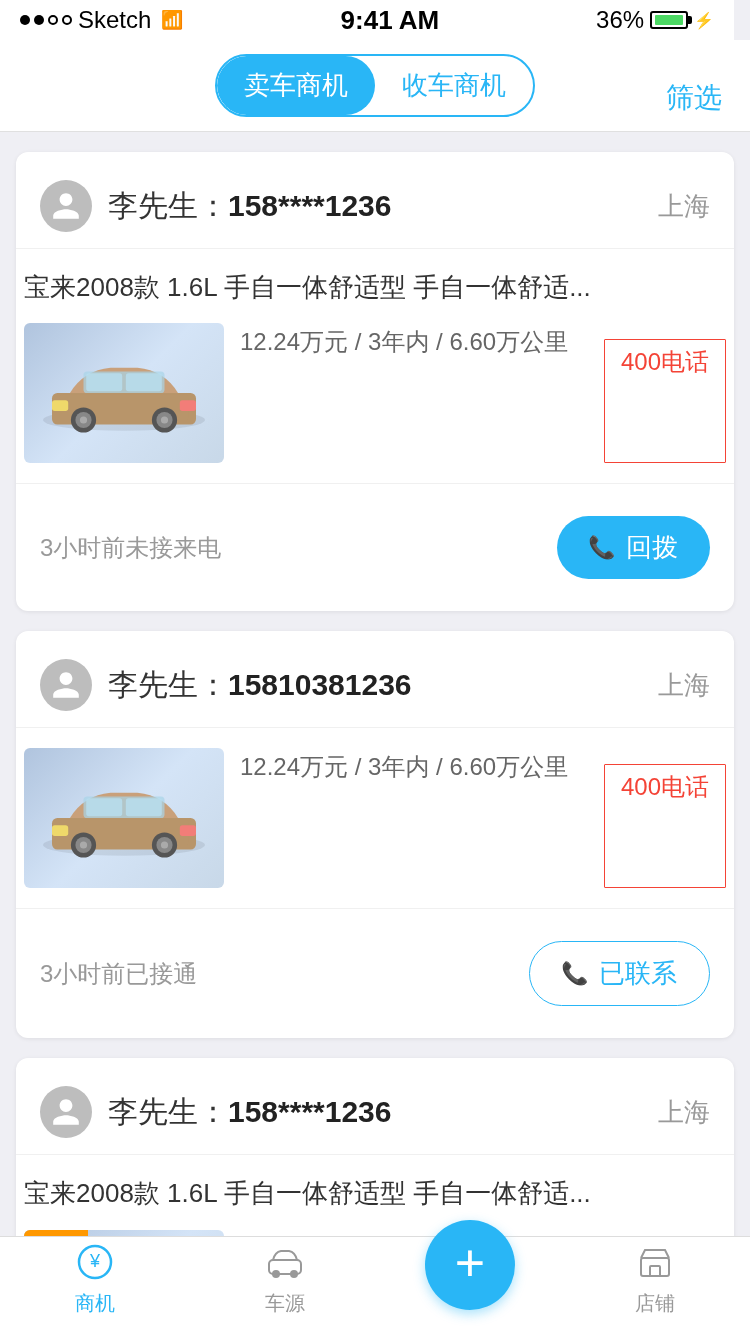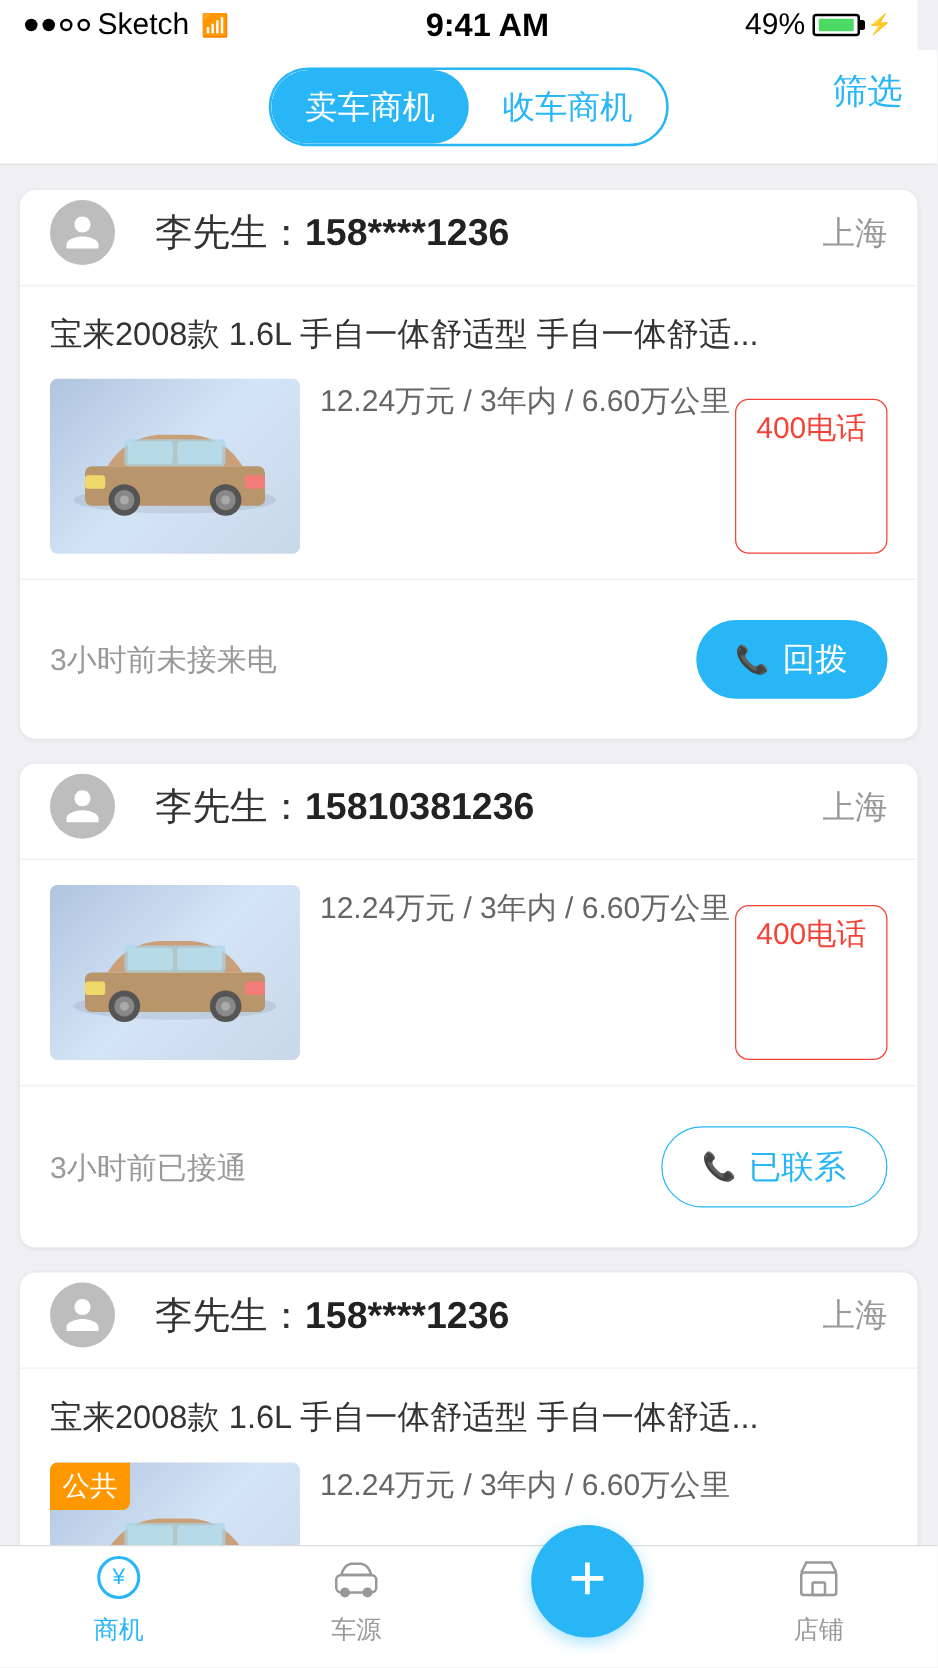--- a/index.html
+++ b/index.html
@@ -45,21 +45,21 @@
       padding: 2px 3px; position: relative; width: 38px; height: 18px;
     }
     .battery-fill { background: #4cd964; height: 100%; width: 100%; border-radius: 1px; }
     .battery::after { content:''; position: absolute; right: -6px; top: 50%; transform: translateY(-50%); width: 4px; height: 8px; background: #000; border-radius: 0 2px 2px 0; }
     .lightning { font-size: 16px; }
 
     
     .top-nav {
       background: #fff;
       display: flex;
-      align-items: flex-start;
+      align-items: flex-end;
       justify-content: center;
       padding: 14px 20px;
       border-bottom: 1px solid #e0e0e0;
       position: relative;
     }
     .tab-toggle {
       display: flex;
       border: 2px solid #29b6f6;
       border-radius: 40px;
       overflow: hidden;
@@ -100,23 +100,22 @@
     
     .card {
       background: #fff;
       border-radius: 12px;
       overflow: hidden;
       box-shadow: 0 1px 4px rgba(0,0,0,0.08);
     }
     .card-header {
       display: flex;
       align-items: center;
-      padding: 8px 24px 16px;
+      padding: 28px 24px 16px;
       border-bottom: 1px solid #f0f0f0;
-      gap: 16px;
     }
     .avatar-icon {
       width: 52px; height: 52px;
       background: #bdbdbd;
       border-radius: 50%;
       display: flex; align-items: center; justify-content: center;
       margin-right: 16px;
       flex-shrink: 0;
     }
     .avatar-icon svg { width: 32px; height: 32px; fill: #fff; }
@@ -125,21 +124,21 @@
       flex: 1;
     }
     .contact-name span.label { color: #333; font-weight: 400; }
     .contact-name span.phone { color: #222; font-weight: 700; }
     .contact-city {
       color: #999;
       font-size: 26px;
     }
 
     .card-body {
-      padding: 20px 24px;
+      padding: 20px 8px;
     }
     .car-title {
       font-size: 26px;
       color: #333;
       margin-bottom: 18px;
       line-height: 1.4;
     }
     .car-info-row {
       display: flex;
       gap: 16px;
@@ -181,21 +180,21 @@
       font-size: 24px;
       color: #666;
       line-height: 1.6;
     }
     .phone-400-btn {
       display: inline-block;
       border: 1.5px solid #f44336;
       color: #f44336;
       font-size: 24px;
       padding: 6px 16px;
-      border-radius: 11px;
+      border-radius: 1px;
       margin-top: 16px;
     }
 
     
     .card-footer {
       display: flex;
       align-items: center;
       justify-content: space-between;
       padding: 32px 24px;
       border-top: 1px solid #f0f0f0;
@@ -285,21 +284,21 @@
       <div class="dot"></div>
       <div class="dot"></div>
       <div class="dot empty"></div>
       <div class="dot empty"></div>
     </div>
     <span>Sketch</span>
     <span class="wifi-icon">📶</span>
   </div>
   <div class="status-center">9:41 AM</div>
   <div class="status-right">
-    <span>49%</span>
+    <span>36%</span>
     <div class="battery">
       <div class="battery-fill"></div>
     </div>
     <span class="lightning">⚡</span>
   </div>
 </div>
 
 <div class="top-nav">
   <div class="tab-toggle">
     <div class="tab-toggle-btn active">卖车商机</div>

